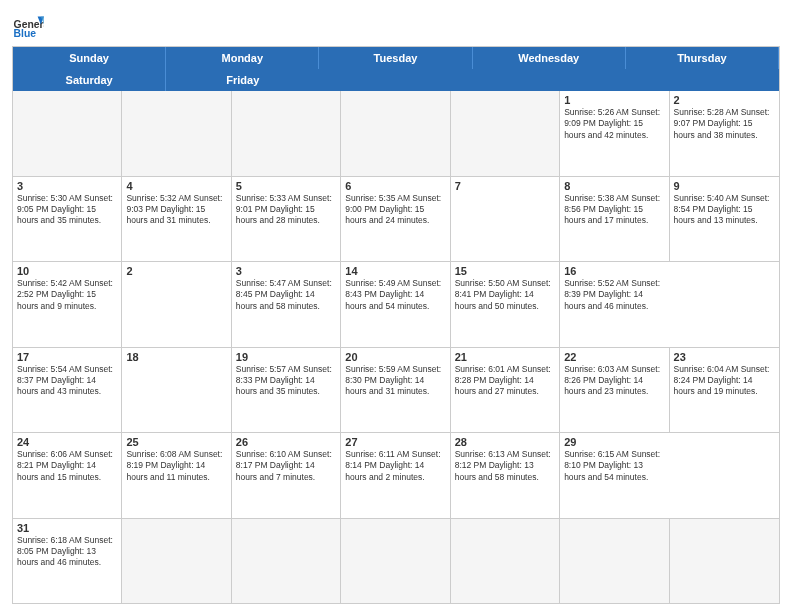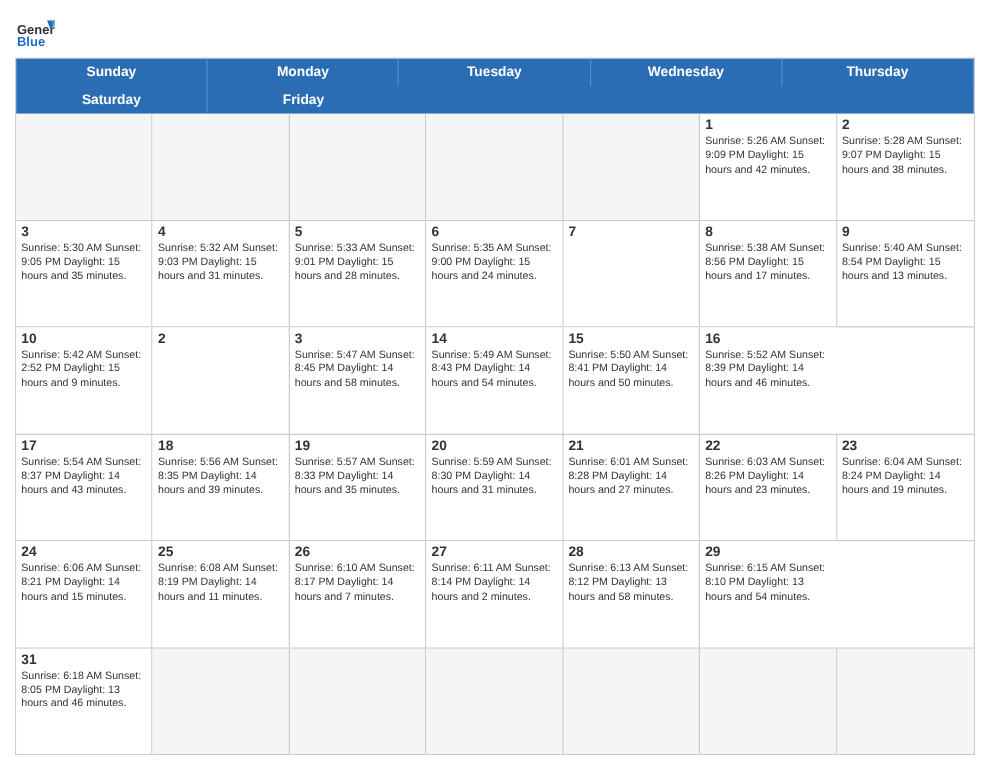--- a/index.html
+++ b/index.html
@@ -246,24 +246,20 @@
         <div class="cal-row">
           <div class="cal-cell">
             <span class="day-num">17</span>
             <div class="day-info">Sunrise: 5:54 AM
 Sunset: 8:37 PM
 Daylight: 14 hours
 and 43 minutes.</div>
           </div>
           <div class="cal-cell">
             <span class="day-num">18</span>
-            <div class="day-info">Sunrise: 5:56 AM
-Sunset: 8:35 PM
-Daylight: 14 hours
-and 39 minutes.</div>
           </div>
           <div class="cal-cell">
             <span class="day-num">19</span>
             <div class="day-info">Sunrise: 5:57 AM
 Sunset: 8:33 PM
 Daylight: 14 hours
 and 35 minutes.</div>
           </div>
           <div class="cal-cell">
             <span class="day-num">20</span>

